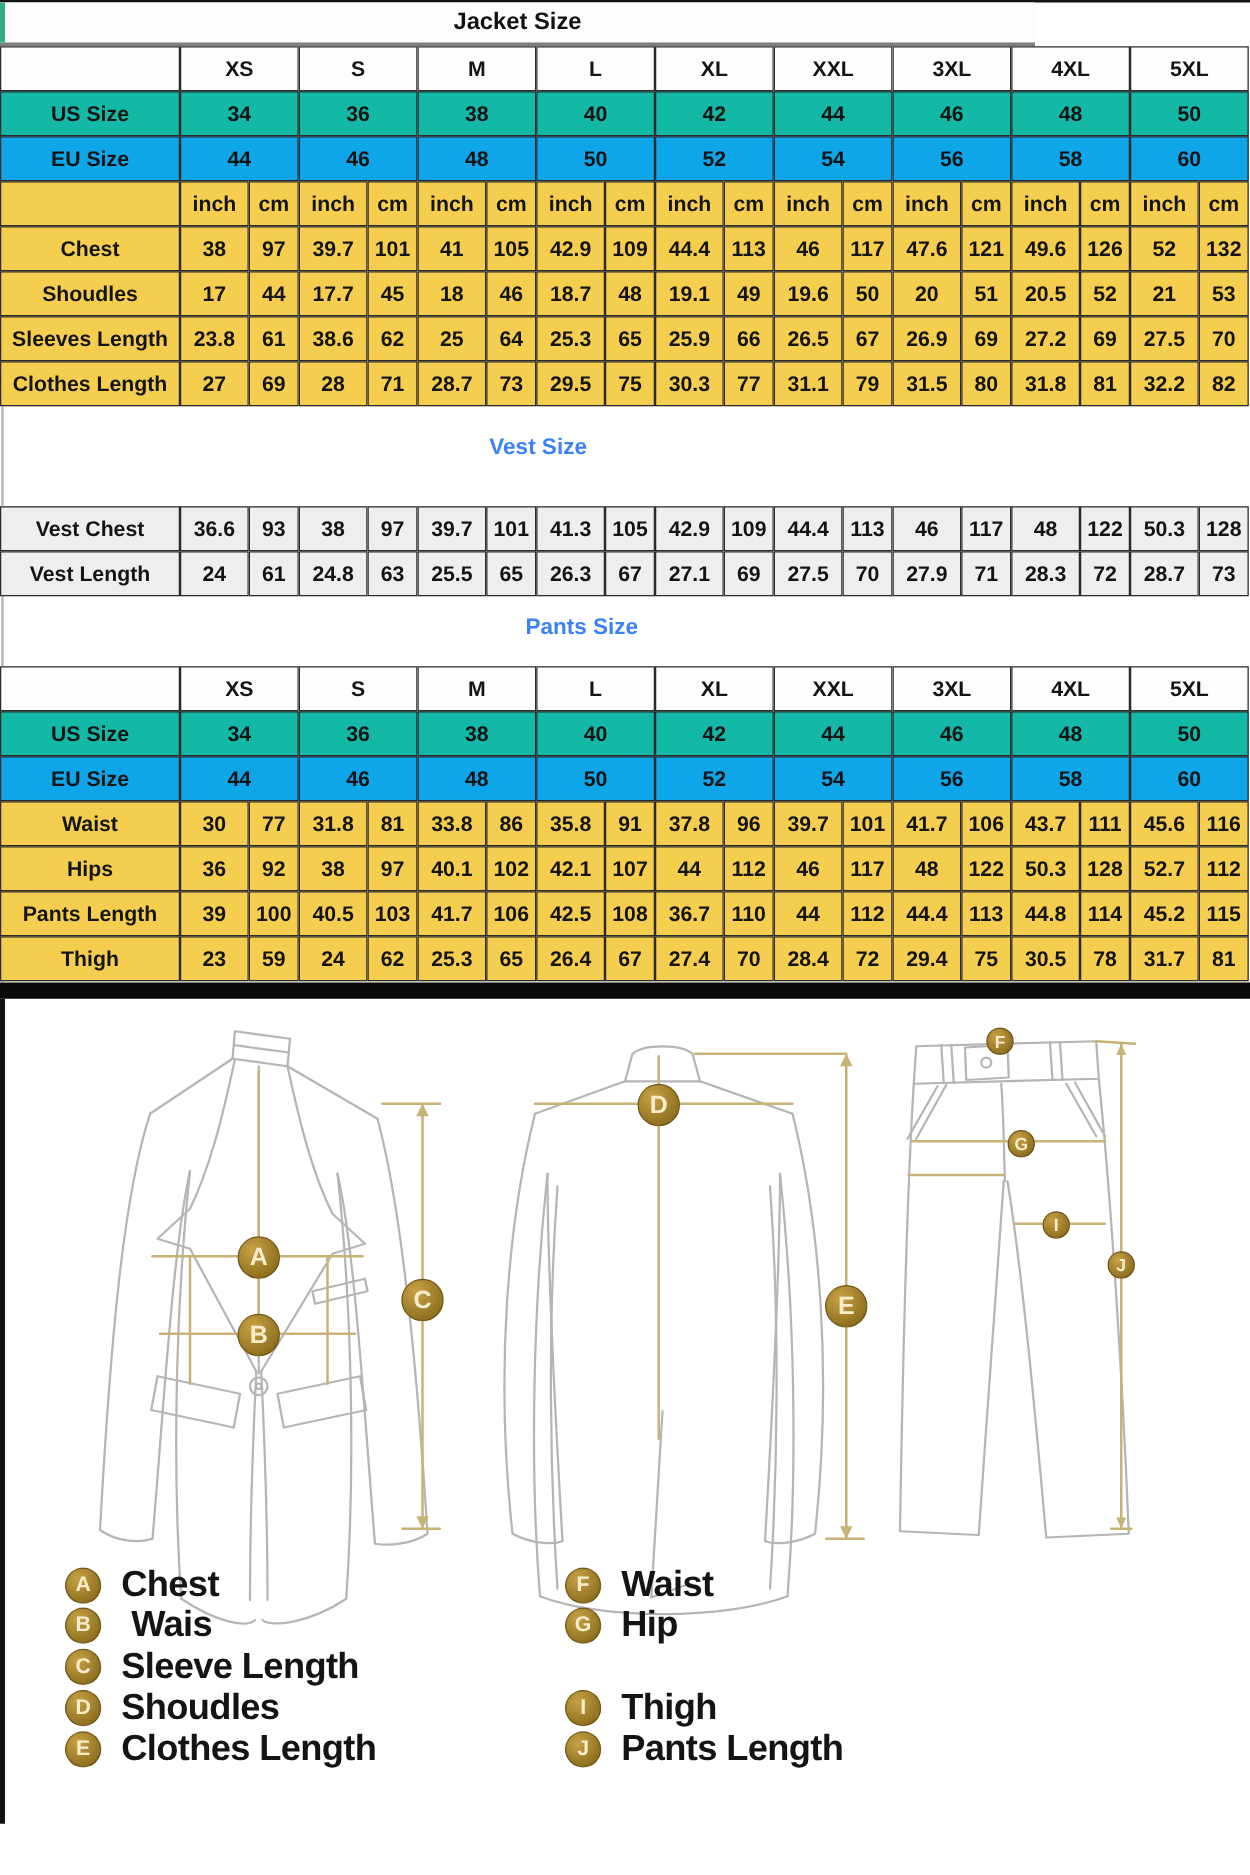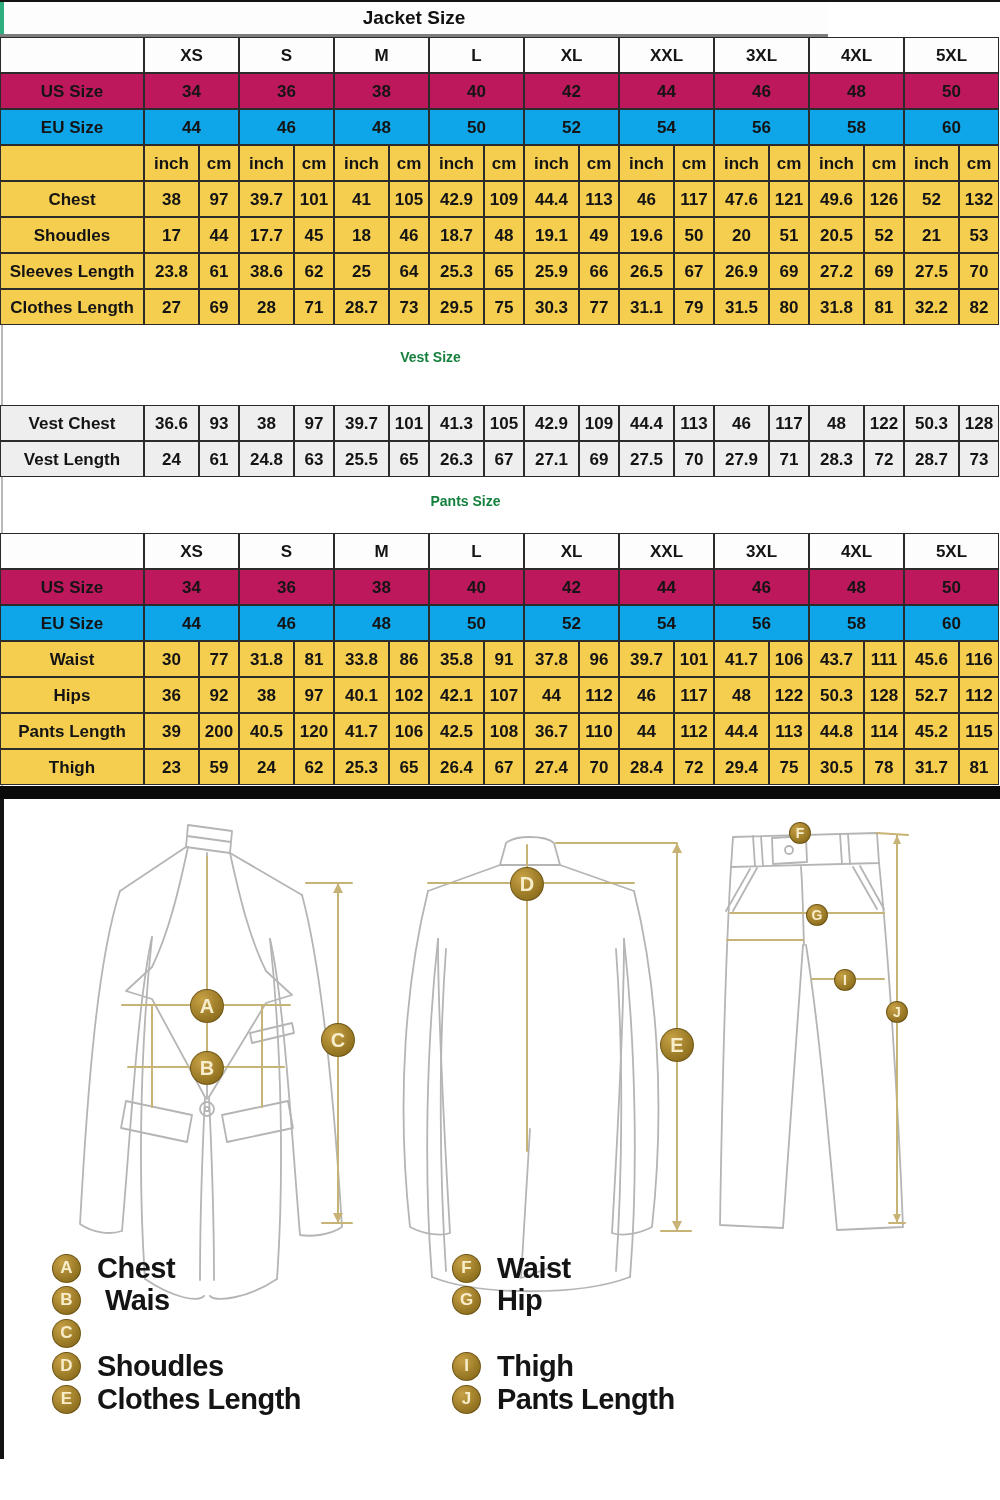--- a/index.html
+++ b/index.html
@@ -7,33 +7,33 @@
     width:1000px;height:1500px;position:relative;background:#ffffff;
     font-family:"Liberation Sans", sans-serif;overflow:hidden;
   }
   .abs{position:absolute;}
   
   #top-line{left:0;top:0;width:1000px;height:2px;background:#141414;}
   #green-bar{left:0;top:2px;width:4px;height:32px;background:#2FAF7E;}
   #jacket-title-row{left:0;top:2px;width:828px;height:32px;background:#fdfdfd;
     border-bottom:3px solid #7d7d7d;box-sizing:content-box;}
   .table-title{width:100%;text-align:center;font-weight:bold;font-size:19px;color:#111;line-height:32px;}
-  .mid-title{left:0;width:861px;height:30px;text-align:center;font-weight:bold;font-size:14px;color:#15803d;line-height:30px;}
+  .mid-title{left:0;width:861px;height:30px;text-align:center;font-weight:bold;font-size:18px;color:#3b82f6;line-height:30px;}
   #left-hairline{left:1px;top:37px;width:2px;height:749px;background:#b9b9b9;}
 
   
   .size-grid{display:grid;grid-template-columns:144px repeat(9,55px 40px);position:absolute;left:0;z-index:1;}
   .size-grid .c{
     border:1px solid #2b2b2b;height:36px;box-sizing:border-box;
     display:flex;align-items:center;justify-content:center;
     font-weight:bold;font-size:17px;color:#141414;line-height:1;
   }
   .span2{grid-column:span 2;}
   .bg-white{background:#fdfdfd;}
-  .bg-gray{background:#be185d;text-align:right;}
+  .bg-gray{background:#14b8a6;text-align:right;}
   .bg-pink{background:#0ea5e9;}
   .bg-gold{background:#F6CE4F;}
   .bg-vest{background:#EEEEEE;}
 
   #divider-band{left:0;top:786px;width:1000px;height:13px;background:#0a0a0a;}
   #diagram-left-border{left:0;top:799px;width:4px;height:660px;background:#131313;}
   #diagram-svg{left:0;top:799px;}
 
   
   .marker{position:absolute;border-radius:50%;z-index:3;
@@ -298,23 +298,23 @@
     <div class="c bg-gold">46</div>
     <div class="c bg-gold">117</div>
     <div class="c bg-gold">48</div>
     <div class="c bg-gold">122</div>
     <div class="c bg-gold">50.3</div>
     <div class="c bg-gold">128</div>
     <div class="c bg-gold">52.7</div>
     <div class="c bg-gold">112</div>
     <div class="c bg-gold">Pants Length</div>
     <div class="c bg-gold">39</div>
-    <div class="c bg-gold">200</div>
+    <div class="c bg-gold">100</div>
     <div class="c bg-gold">40.5</div>
-    <div class="c bg-gold">120</div>
+    <div class="c bg-gold">103</div>
     <div class="c bg-gold">41.7</div>
     <div class="c bg-gold">106</div>
     <div class="c bg-gold">42.5</div>
     <div class="c bg-gold">108</div>
     <div class="c bg-gold">36.7</div>
     <div class="c bg-gold">110</div>
     <div class="c bg-gold">44</div>
     <div class="c bg-gold">112</div>
     <div class="c bg-gold">44.4</div>
     <div class="c bg-gold">113</div>
@@ -425,20 +425,21 @@
 <div class="legend-row" style="left:52px;top:1252px;">
   <span class="legend-badge">A</span>
   <span class="legend-label">Chest</span>
 </div>
 <div class="legend-row" style="left:52px;top:1284px;">
   <span class="legend-badge">B</span>
   <span class="legend-label" style="padding-left:8px;">Wais</span>
 </div>
 <div class="legend-row" style="left:52px;top:1317px;">
   <span class="legend-badge">C</span>
+  <span class="legend-label">Sleeve Length</span>
 </div>
 <div class="legend-row" style="left:52px;top:1350px;">
   <span class="legend-badge">D</span>
   <span class="legend-label">Shoudles</span>
 </div>
 <div class="legend-row" style="left:52px;top:1383px;">
   <span class="legend-badge">E</span>
   <span class="legend-label">Clothes Length</span>
 </div>
 <div class="legend-row" style="left:452px;top:1252px;">

